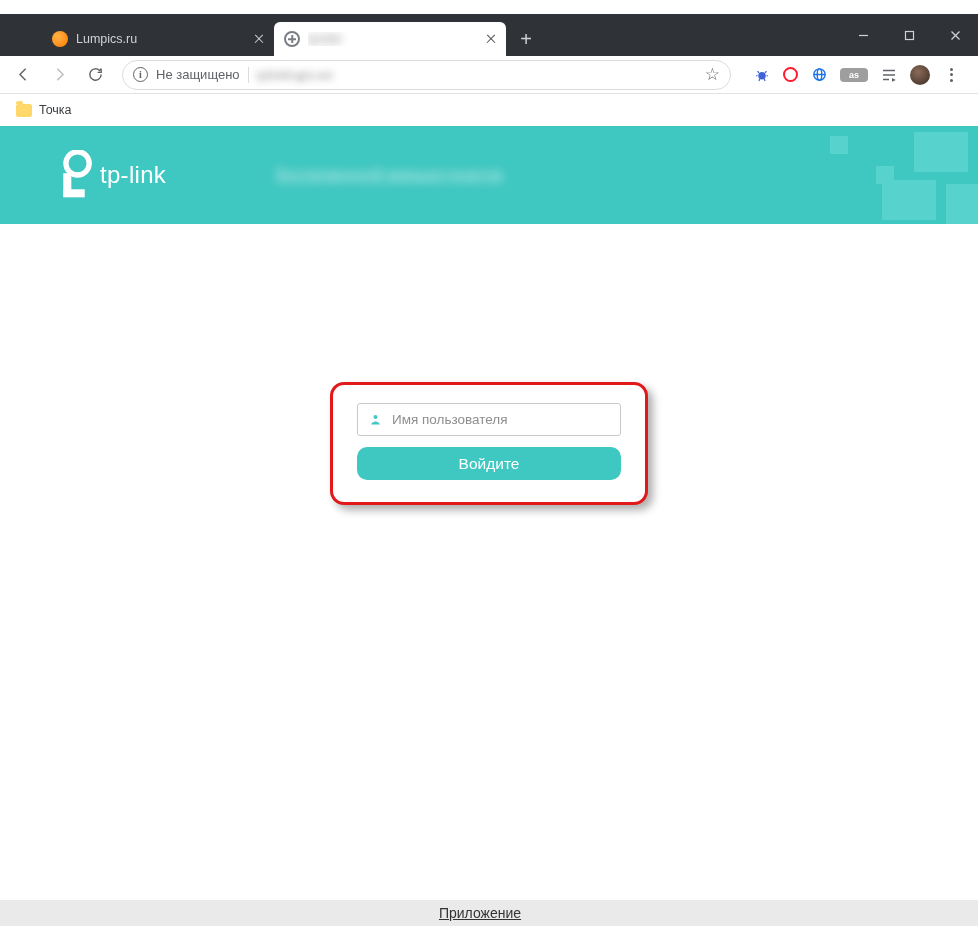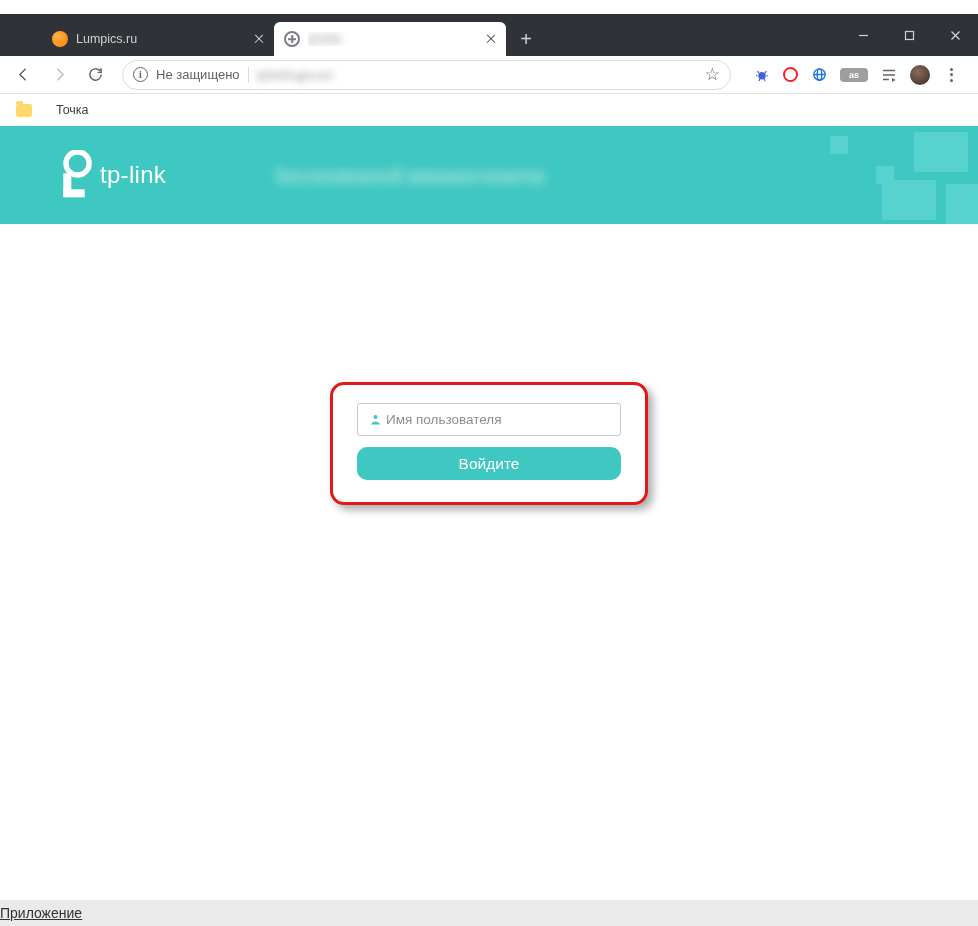--- a/index.html
+++ b/index.html
@@ -124,21 +124,21 @@
   .ext.as { background:#9e9e9e; color:#fff; font-size:9px; font-weight:bold; width:28px; height:14px; border-radius:4px; display:flex; align-items:center; justify-content:center; }
   .ext.cast svg { width:18px; height:18px; }
   .ext.avatar { width:20px; height:20px; border-radius:50%; background: radial-gradient(circle at 40% 35%, #8a6b5a, #3a2b22); }
   .ext.menu-dots { display:flex; flex-direction:column; gap:2.5px; align-items:center; }
   .ext.menu-dots span { width:3px; height:3px; background:#5f6368; border-radius:50%; }
 
   
   .bookmarks {
     height:32px; background:#fff;
     display:flex; align-items:center;
-    padding:0 16px; gap:24px;
+    padding:0 16px; gap:7px;
     font-size:12.5px; color:#3c4043;
   }
   .bm-folder {
     width:16px; height:13px; background:#ffd86b; border-radius:2px; position:relative;
   }
   .bm-folder::before{
     content:""; position:absolute; top:-3px; left:0; width:7px; height:3px; background:#ffd86b; border-radius:2px 2px 0 0;
   }
 
   
@@ -148,21 +148,21 @@
     display:flex; align-items:center;
     padding-left: 54px;
     position:relative; overflow:hidden;
   }
   .logo-wrap { display:flex; align-items:center; gap:6px; color:#fff; }
   .logo-wrap .brand { font-size:24px; font-weight:400; letter-spacing:.3px; }
   .header-text {
     margin-left: 110px;
     color: rgba(255,255,255,.0);
     text-shadow: 0 0 10px rgba(255,255,255,0.75);
-    font-size:19px; line-height:1.5;text-decoration:underline;
+    font-size:16px; line-height:1.5;text-decoration:underline;
   }
   .deco-rects { position:absolute; right:0; top:0; bottom:0; width:260px; }
   .deco-rects div { position:absolute; background:#57d2cc; }
 
   
   .page-main {
     position:relative;
     height: calc(926px - 14px - 42px - 38px - 32px - 98px - 26px);
     background:#fff;
   }
@@ -176,40 +176,40 @@
     border: 3.5px solid #e11919;
     border-radius: 14px;
     padding: 18px 24px 22px;
     box-shadow: 5px 5px 9px rgba(0,0,0,.32);
     background:#fff;
   }
   .field {
     height:33px; width:100%;
     border:1px solid #c9c9c9; border-radius:3px;
     display:flex; align-items:center;
-    padding:0 10px; gap:3px;
+    padding:0 10px; gap:9px;
     margin-bottom:11px;
     background:#fff;
   }
   .field svg { width:15px; height:15px; flex-shrink:0; }
   .field input {
     border:none; outline:none; flex:1; font-size:13.5px; color:#555; background:transparent;
   }
   .field input::placeholder { color:#8e8e8e; }
   .login-btn {
     width:100%; height:33px;
     background:#3fc7c1; color:#fff;
     border:none; border-radius:10px;
     font-size:15.5px; cursor:pointer;
   }
 
   
   .page-footer {
     height:26px; background:#eaeaea;
-    display:flex; align-items:center; justify-content:flex-start;
+    display:flex; align-items:center; justify-content:center;
     padding-right:18px;
     font-size:14px;
   }
   .page-footer a { color:#333; text-decoration:underline; }
 </style>
 </head>
 <body>
 
 <div class="win-chrome"></div>
 

